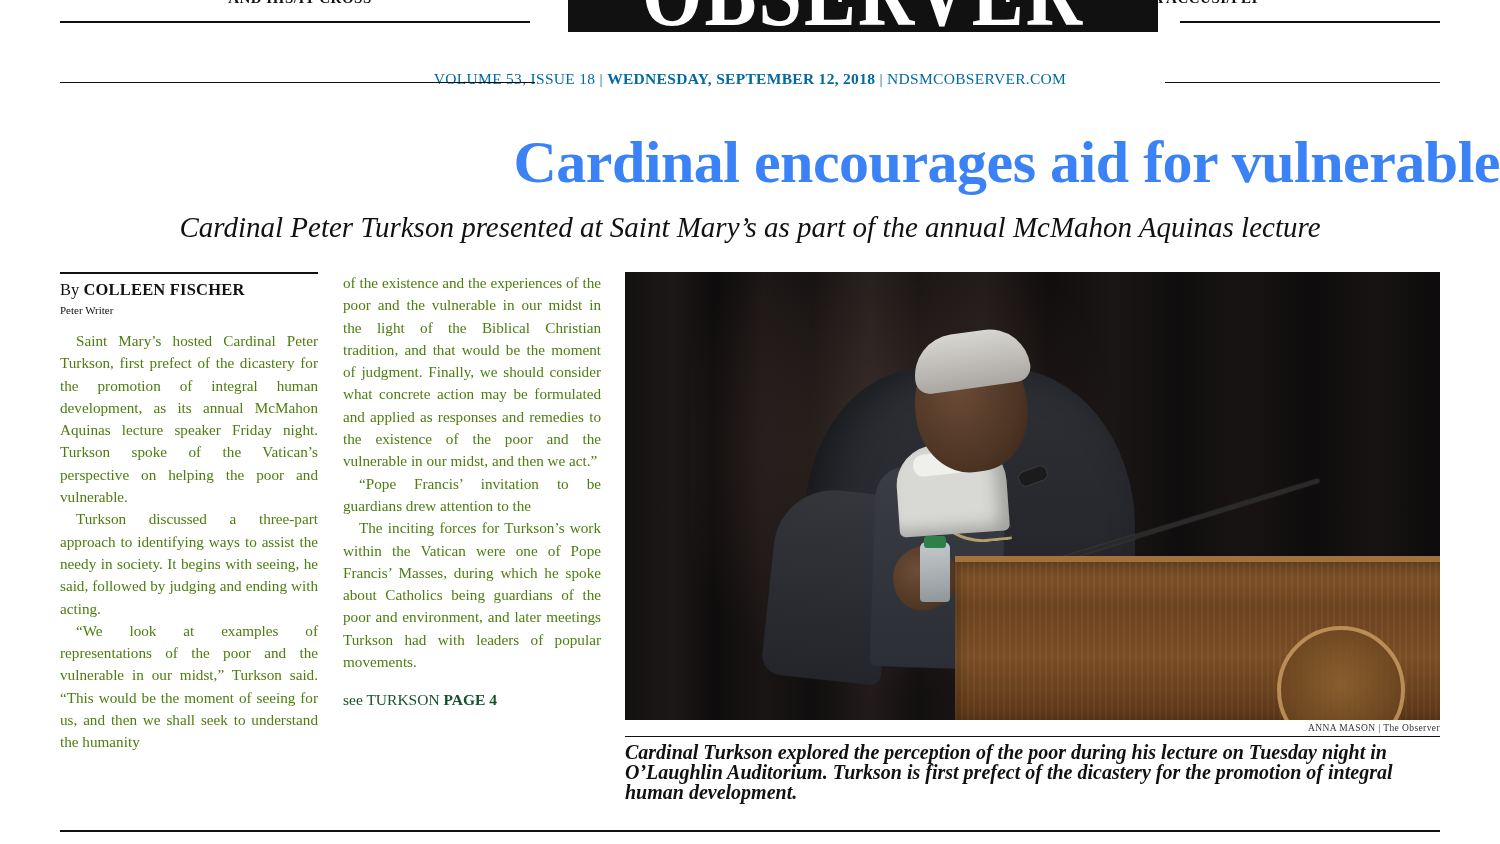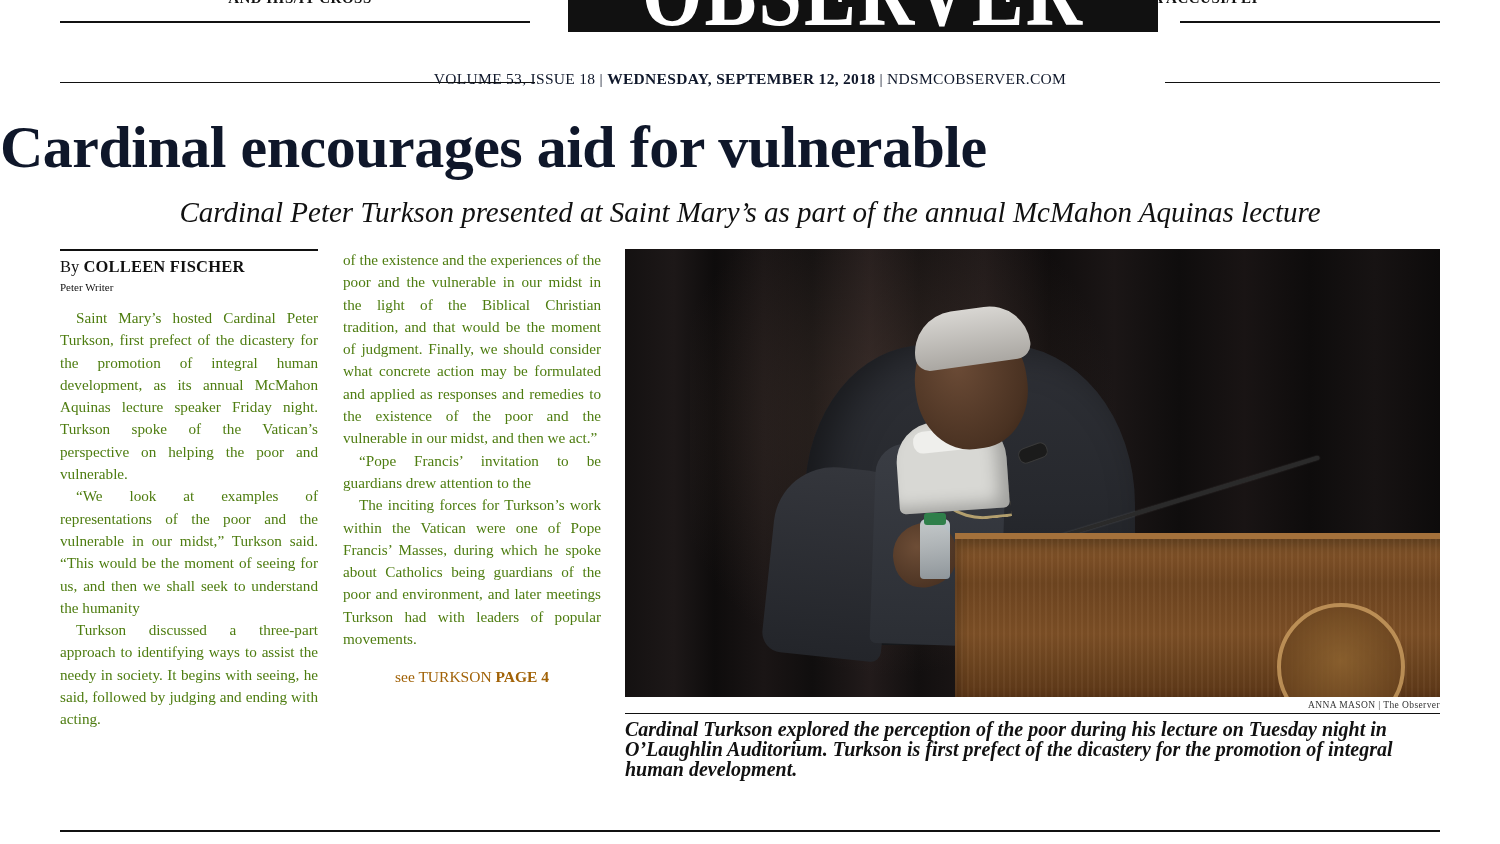--- a/index.html
+++ b/index.html
@@ -97,58 +97,58 @@
     position: relative;
     margin-top: 18px;
     text-align: center;
     height: 26px;
   }
   .volume-line {
     display: inline-block;
     font-family: "Liberation Serif", serif;
     font-size: 15.5px;
     letter-spacing: 0.3px;
-    color: #0f172a;
+    color: #0369a1;
     white-space: nowrap;
   }
   .volume-line b { font-weight: bold; }
   .vol-rule-left, .vol-rule-right {
     position: absolute;
     top: 12px;
     border-top: 1px solid #111;
     height: 0;
   }
   .vol-rule-left { left: 60px; width: 475px; }
   .vol-rule-right { right: 60px; width: 275px; }
 
   
   .headline {
-    margin-top: 19px;
-    text-align: left;
+    margin-top: 34px;
+    text-align: right;
     font-family: "Liberation Serif", serif;
     font-weight: bold;
     font-size: 60px;
     line-height: 64px;
     letter-spacing: -0.5px;
-    color: #0f172a;
+    color: #3b82f6;
   }
   .subhead {
     margin-top: 16px;
     text-align: center;
     font-family: "Liberation Serif", serif;
     font-style: italic;
     font-size: 29px;
     line-height: 34px;
     color: #111;
   }
 
   
   .content {
     position: relative;
-    margin-top: 20px;
+    margin-top: 28px;
     padding: 0 32px;
     height: 520px;
   }
   .byline-rule {
     border-top: 2px solid #111;
     width: 258px;
     margin-bottom: 6px;
   }
   .col {
     position: absolute;
@@ -178,23 +178,23 @@
     line-height: 22.3px;
     text-align: justify;
     text-indent: 16px;
     margin: 0 0 0 0;
     color: #4d7c0f;
     hyphens: auto;
   }
   .para.first { text-indent: 16px; }
   .jump {
     margin-top: 18px;
-    text-align: center;
+    text-align: left;
     font-size: 15.5px;
-    color: #a16207;
+    color: #14532d;
   }
   .jump b { font-weight: bold; }
 
   
   .photo-block {
     position: absolute;
     left: 625px;
     top: 0;
     width: 815px;
   }
@@ -460,22 +460,22 @@
   <div class="content">
 
     <div class="col col-1">
       <div class="byline-rule"></div>
       <div class="byline">
         <span class="by">By</span>
         <span class="name">COLLEEN FISCHER</span>
       </div>
       <div class="byline-role">Peter Writer</div>
       <p class="para first">Saint Mary’s hosted Cardinal Peter Turkson, first prefect of the dicastery for the promotion of integral human development, as its annual McMahon Aquinas lecture speaker Friday night. Turkson spoke of the Vatican’s perspective on helping the poor and vulnerable.</p>
+      <p class="para">Turkson discussed a three-part approach to identifying ways to assist the needy in society. It begins with seeing, he said, followed by judging and ending with acting.</p>
       <p class="para">“We look at examples of representations of the poor and the vulnerable in our midst,” Turkson said. “This would be the moment of seeing for us, and then we shall seek to understand the humanity</p>
-      <p class="para">Turkson discussed a three-part approach to identifying ways to assist the needy in society. It begins with seeing, he said, followed by judging and ending with acting.</p>
     </div>
 
     <div class="col col-2">
       <p class="para" style="text-indent:0">of the existence and the experiences of the poor and the vulnerable in our midst in the light of the Biblical Christian tradition, and that would be the moment of judgment. Finally, we should consider what concrete action may be formulated and applied as responses and remedies to the existence of the poor and the vulnerable in our midst, and then we act.”</p>
       <p class="para">“Pope Francis’ invitation to be guardians drew attention to the</p>
       <p class="para">The inciting forces for Turkson’s work within the Vatican were one of Pope Francis’ Masses, during which he spoke about Catholics being guardians of the poor and environment, and later meetings Turkson had with leaders of popular movements.</p>
       <div class="jump">
         <span>see TURKSON</span>
         <b>PAGE 4</b>
       </div>

